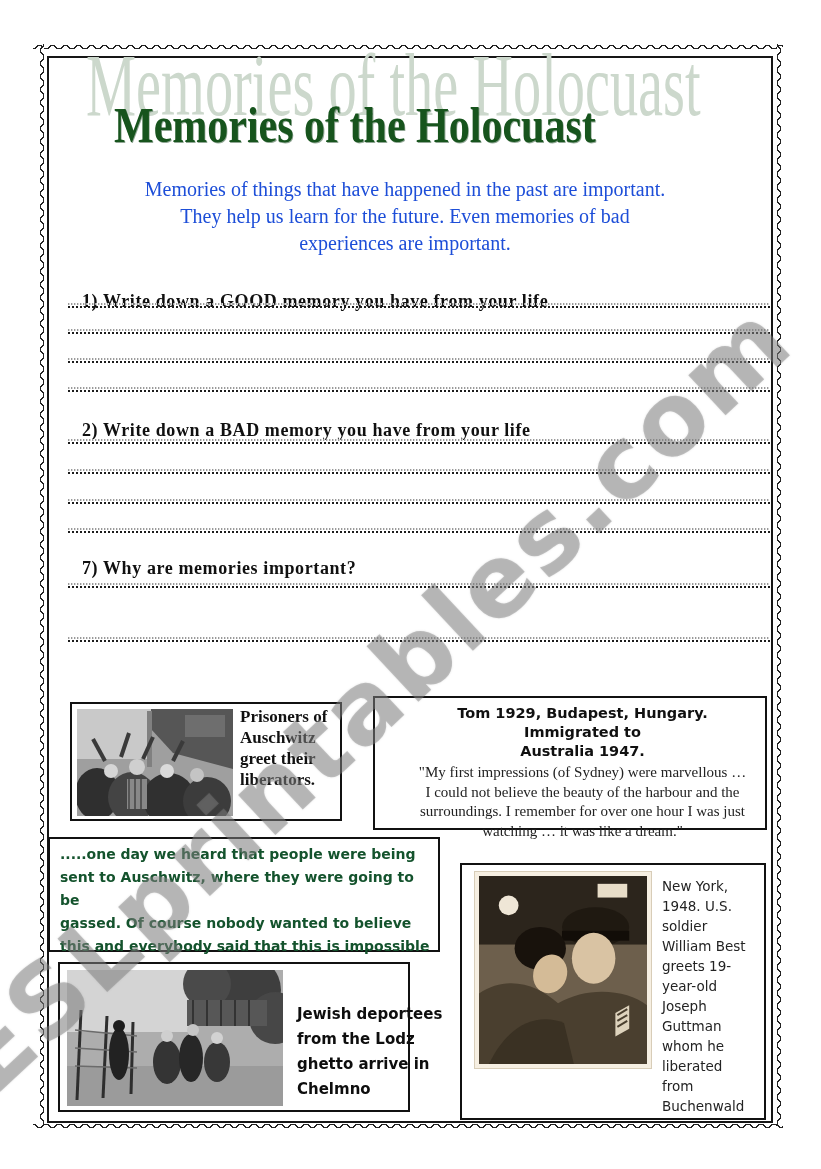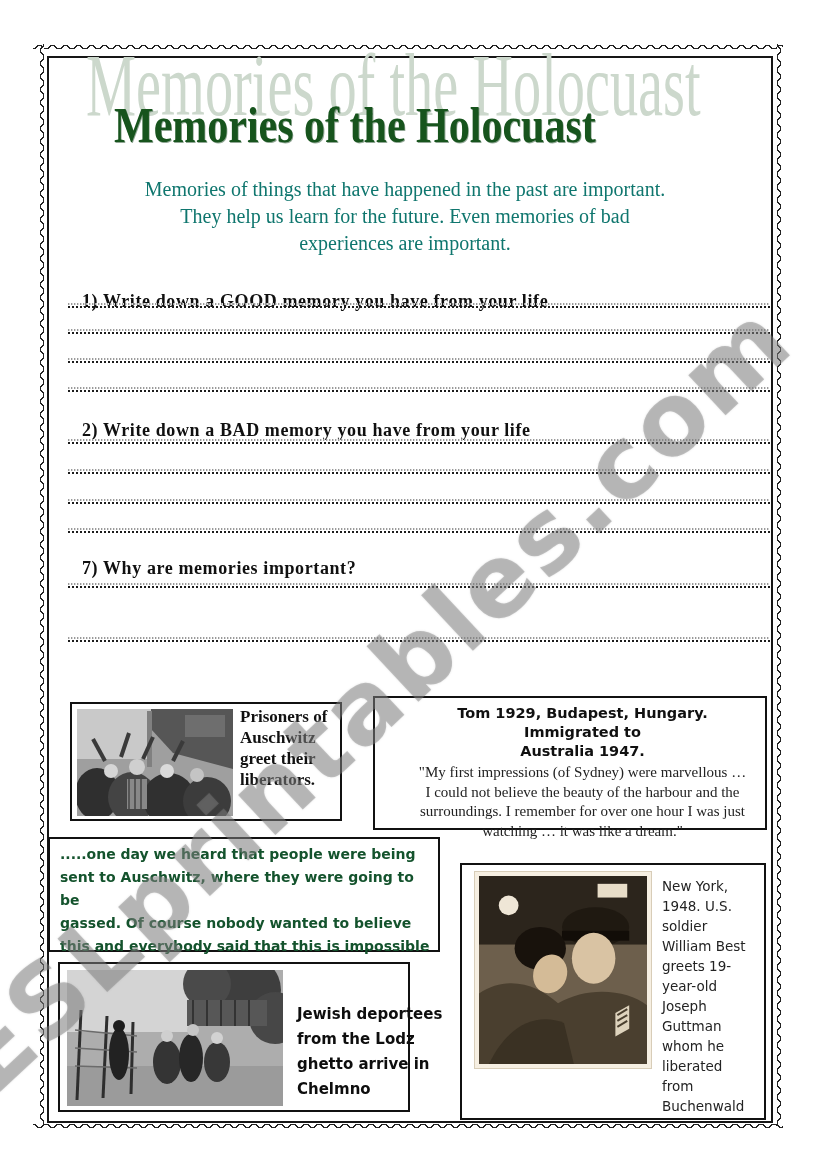--- a/index.html
+++ b/index.html
@@ -38,21 +38,21 @@
     background-repeat:repeat-y,no-repeat;}
   .frame{position:absolute;left:47px;top:56px;width:722px;height:1063px;border:2px solid #161616;}
 
   
   .echo-title{position:absolute;left:86px;top:36px;font:400 88px/100px "Liberation Serif",serif;
     color:#ccd8cc;white-space:nowrap;transform:scaleX(0.64);transform-origin:left top;}
   .main-title{position:absolute;left:114px;top:96px;font:700 50px/58px "Liberation Serif",serif;
     color:#17541d;white-space:nowrap;transform:scaleX(0.84);transform-origin:left top;
     text-shadow:1px 1px 0 rgba(10,60,20,.45);}
   .intro{position:absolute;left:105px;top:176px;width:600px;text-align:center;
-    font:400 20px/27px "Liberation Serif",serif;color:#0f766e;white-space:pre-line;}
+    font:400 20px/27px "Liberation Serif",serif;color:#1d4ed8;white-space:pre-line;}
 
   
   .q-label{position:absolute;left:82px;font:700 18px/22px "Liberation Serif",serif;
     color:#101010;letter-spacing:.6px;white-space:nowrap;}
   .rule{position:absolute;left:68px;width:702px;height:5px;
     background-image:
       repeating-linear-gradient(90deg,#9a9a9a 0 1px,#d9d9d9 1px 2px,transparent 2px 3px),
       repeating-linear-gradient(90deg,#1c1c1c 0 2px,transparent 2px 4px);
     background-size:100% 2px,100% 2px;
     background-position:0 0,0 100%;

